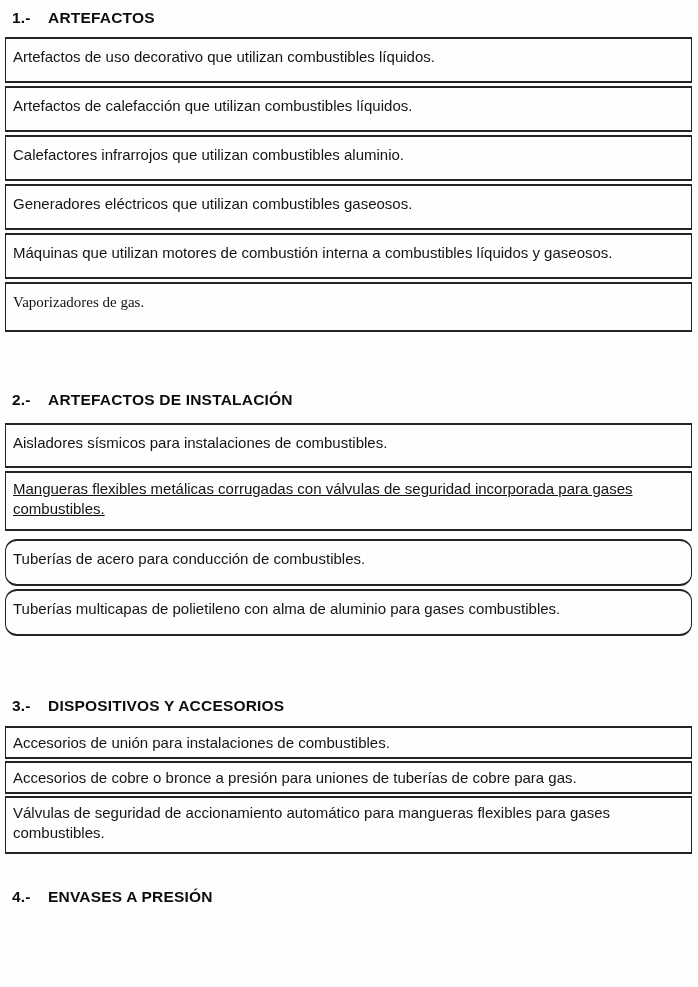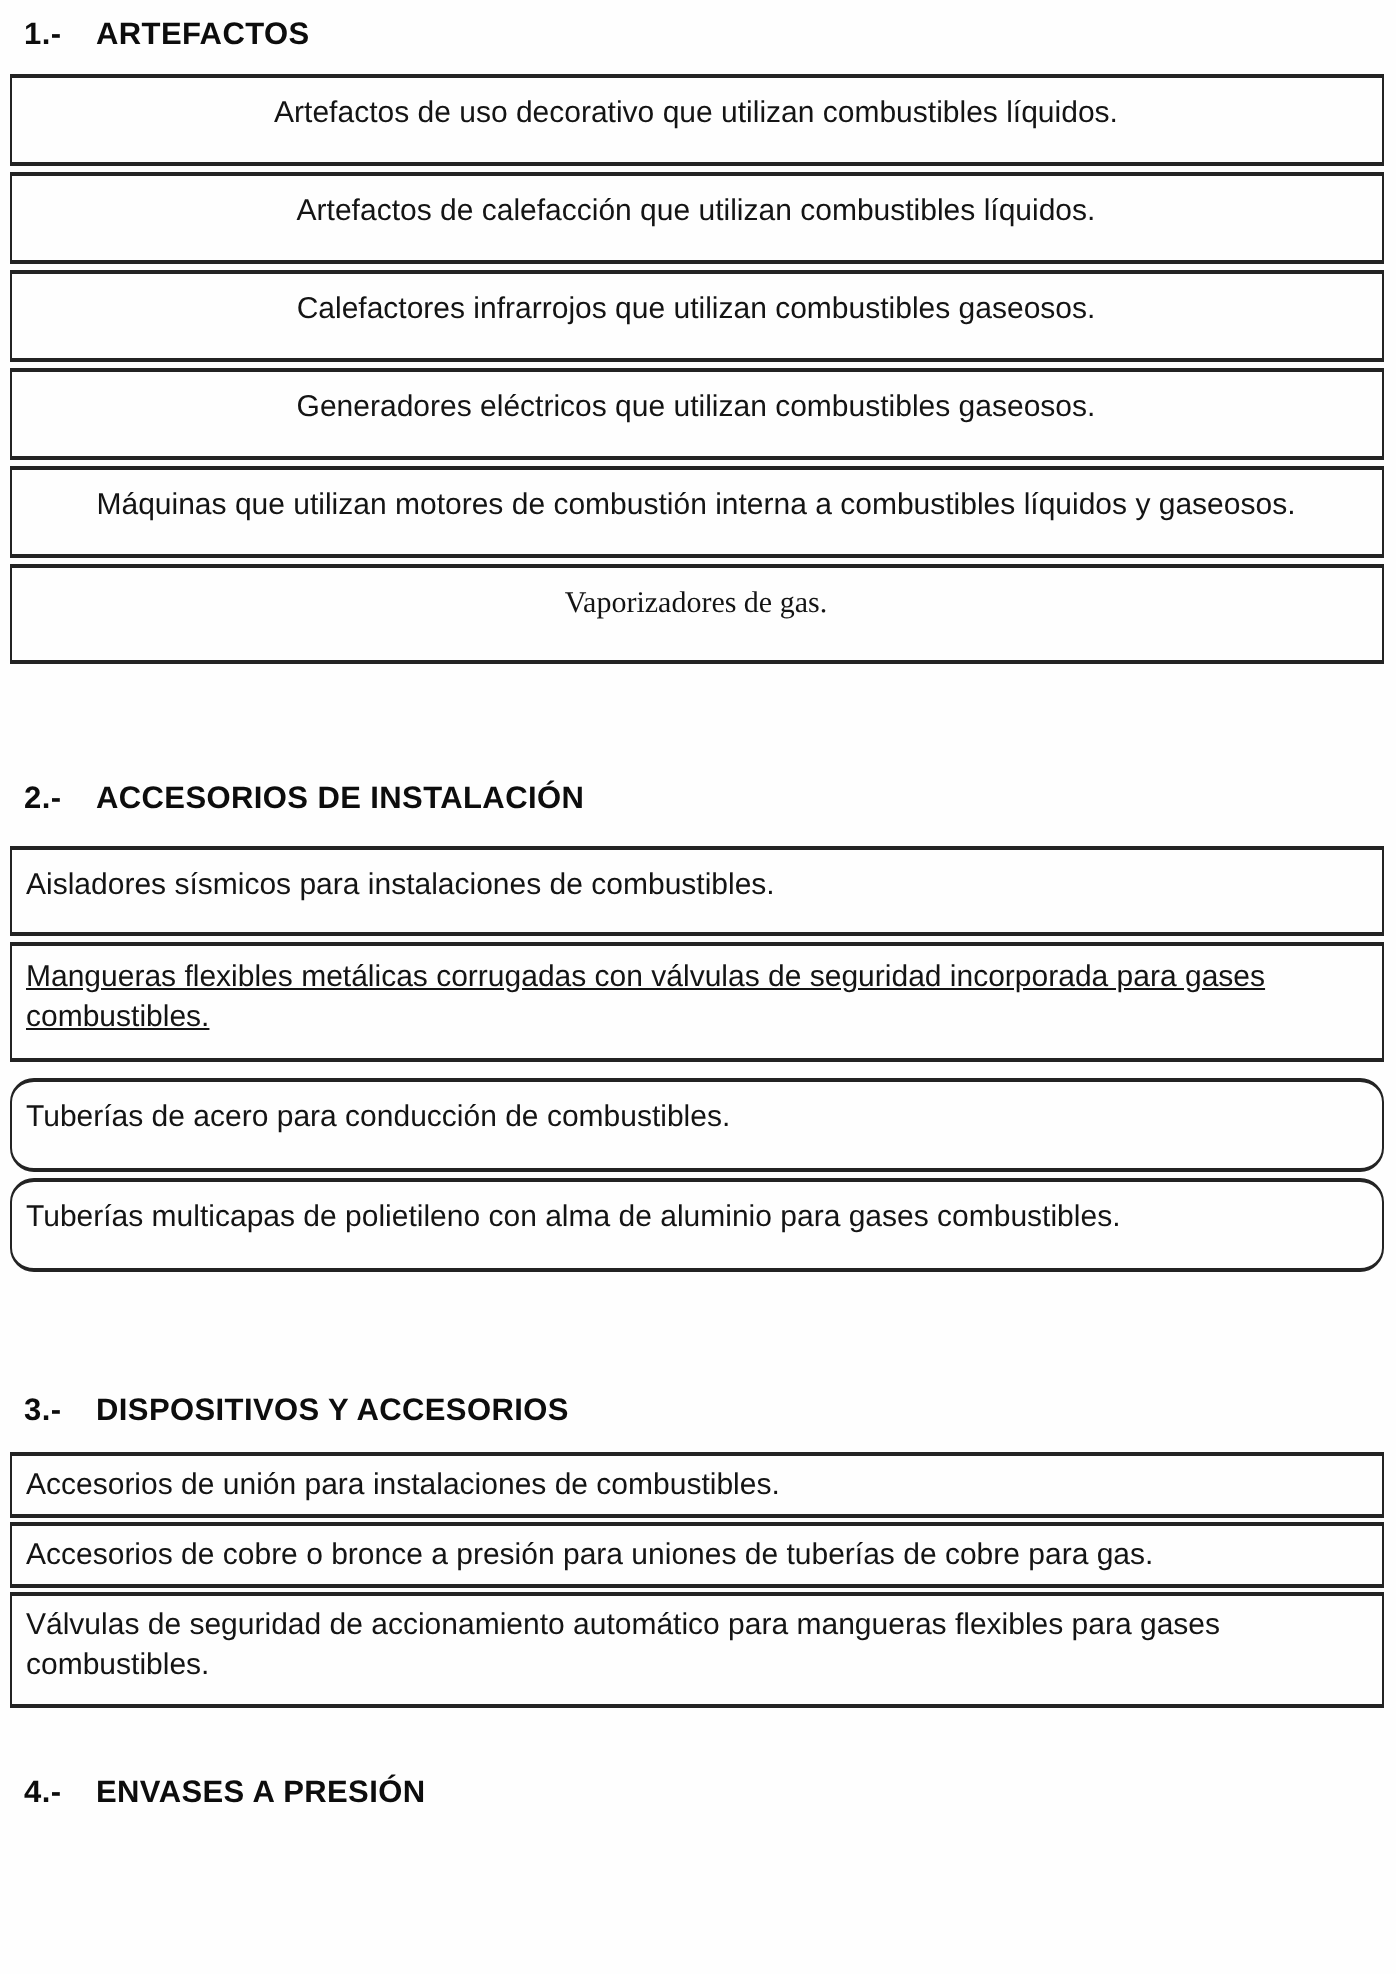--- a/index.html
+++ b/index.html
@@ -28,21 +28,21 @@
     box-sizing:border-box;
     border:2px solid #232323;
     border-left-width:1px;
     border-right-width:1px;
     padding:8px 8px 0 7px;
     line-height:20px;
     background:#fefefe;
     color:#141414;
   }
   
-  .s1 .row{height:46px;margin-bottom:3px;text-align:center;}
+  .s1 .row{height:46px;margin-bottom:3px;}
   .s1 .row:last-child{height:50px;margin-bottom:0;font-family:Liberation Serif, serif;}
   
   .s2 .row{height:45px;margin-bottom:3px;}
   .s2 .row.two-line{height:60px;margin-bottom:8px;padding-top:6px;text-decoration:underline;}
   .s2 .row.g2{height:47px;border-radius:12px;}
   .s2 .row:last-child{margin-bottom:16px;}
   
   .s3 .row{height:33px;margin-bottom:2px;padding-top:5px;}
   .s3 .row.two-line{height:58px;margin-bottom:0;}
   
@@ -64,30 +64,30 @@
 
   <div class="sp-h1"></div>
   <div class="section-heading">
     <span class="num">1.-</span>
     <span class="ttl">ARTEFACTOS</span>
   </div>
   <div class="sp-t1"></div>
   <div class="tbl s1">
     <div class="row">Artefactos de uso decorativo que utilizan combustibles líquidos.</div>
     <div class="row">Artefactos de calefacción que utilizan combustibles líquidos.</div>
-    <div class="row">Calefactores infrarrojos que utilizan combustibles gaseosos.</div>
+    <div class="row">Calefactores infrarrojos que utilizan combustibles aluminio.</div>
     <div class="row">Generadores eléctricos que utilizan combustibles gaseosos.</div>
     <div class="row">Máquinas que utilizan motores de combustión interna a combustibles líquidos y gaseosos.</div>
     <div class="row">Vaporizadores de gas.</div>
   </div>
 
   <div class="sp-h2"></div>
   <div class="section-heading">
     <span class="num">2.-</span>
-    <span class="ttl">ACCESORIOS DE INSTALACIÓN</span>
+    <span class="ttl">ARTEFACTOS DE INSTALACIÓN</span>
   </div>
   <div class="sp-t2"></div>
   <div class="tbl s2">
     <div class="row">Aisladores sísmicos para instalaciones de combustibles.</div>
     <div class="row two-line">Mangueras flexibles metálicas corrugadas con válvulas de seguridad incorporada para gases combustibles.</div>
     <div class="row g2">Tuberías de acero para conducción de combustibles.</div>
     <div class="row g2">Tuberías multicapas de polietileno con alma de aluminio para gases combustibles.</div>
   </div>
 
   <div class="sp-h3"></div>

